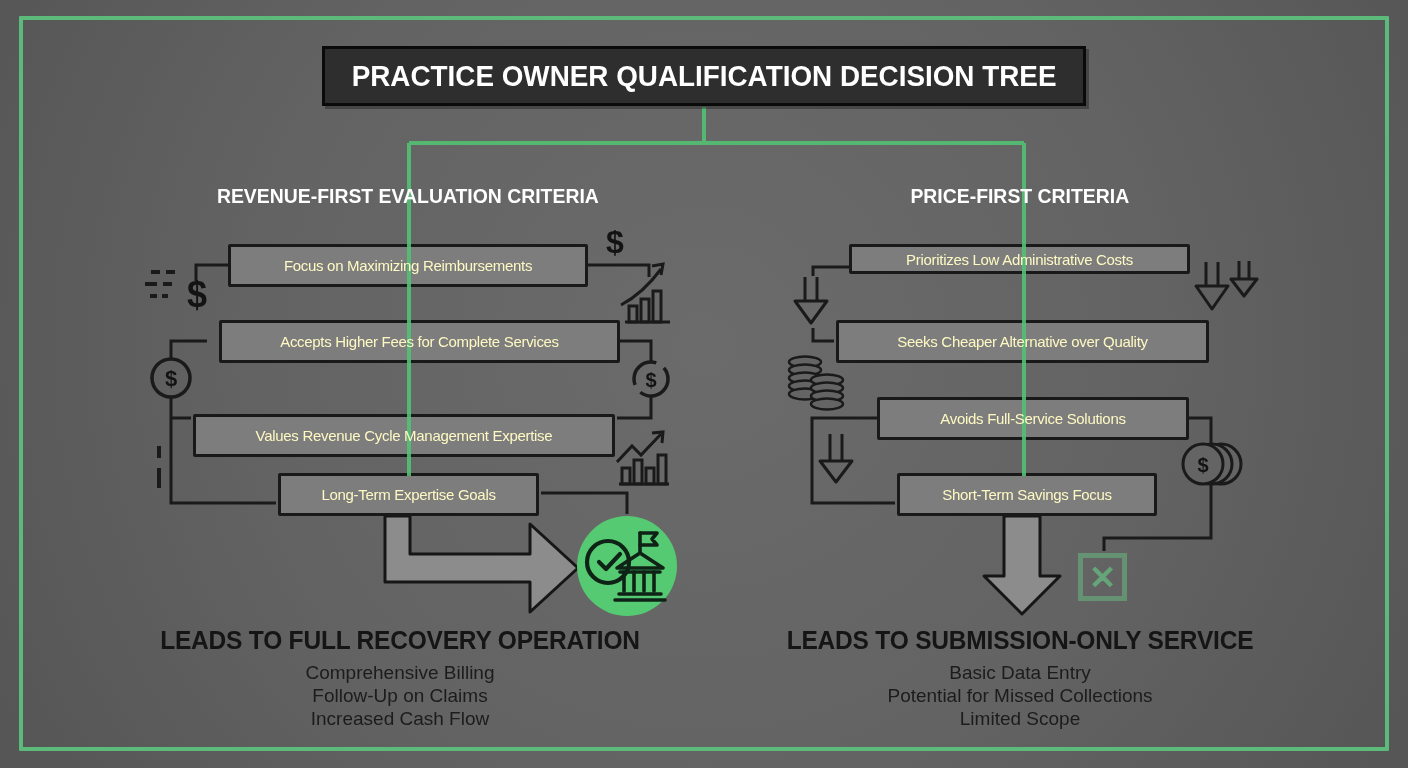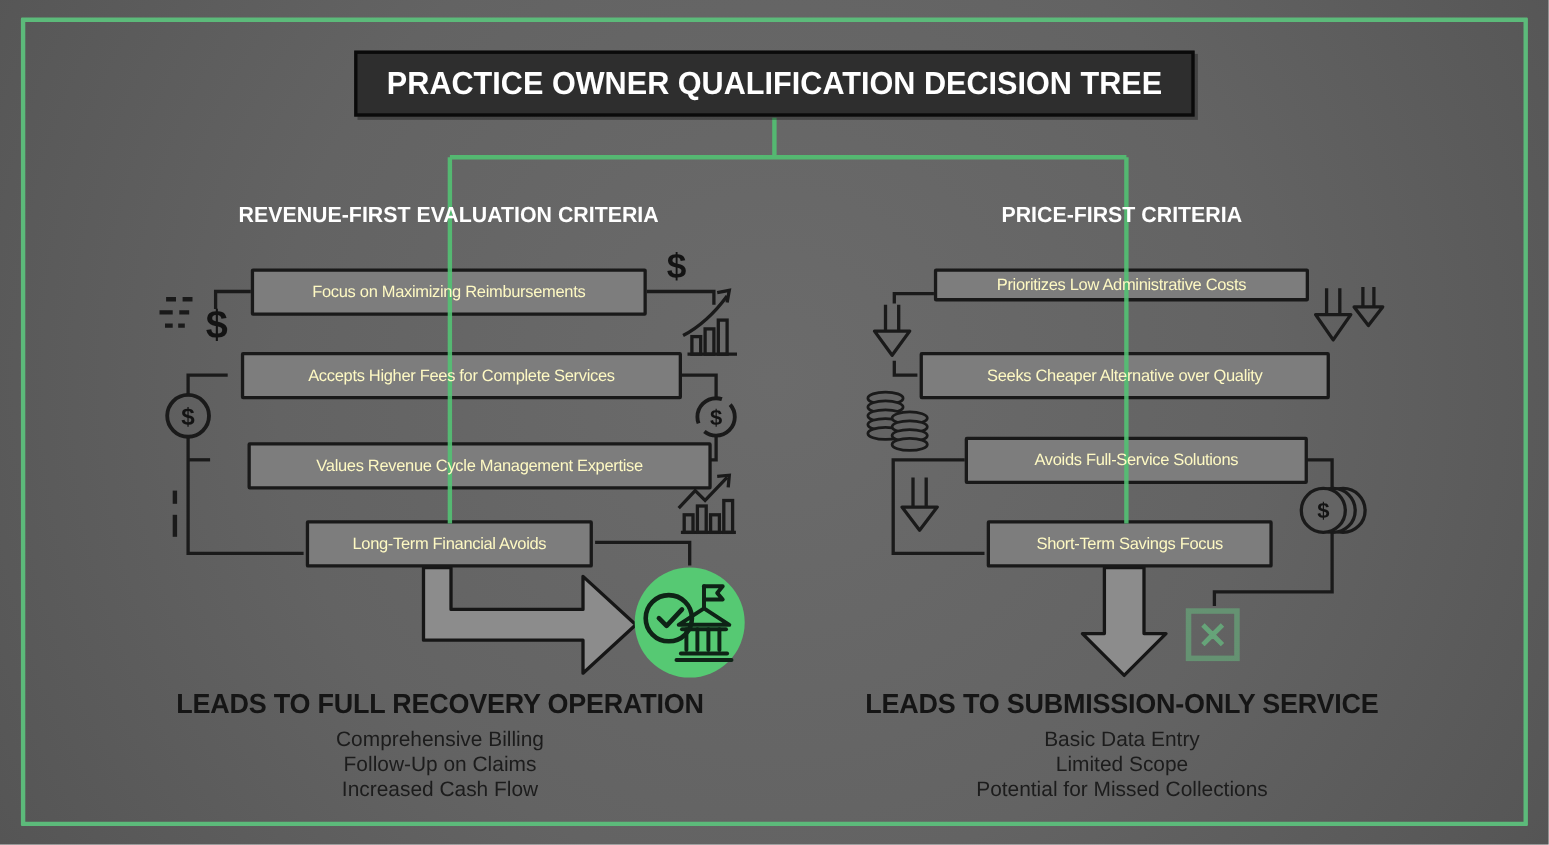--- a/index.html
+++ b/index.html
@@ -174,25 +174,25 @@
   <div class="hdr" style="left:770px;top:185px;width:500px;">
     <span>PRICE-FIRST CRITERIA</span>
   </div>
 
   <div class="cbox" style="left:228px;top:244px;width:360px;height:43px;">
     <span>Focus on Maximizing Reimbursements</span>
   </div>
   <div class="cbox" style="left:207px;top:320px;width:401px;height:43px;margin-left:12px;">
     <span>Accepts Higher Fees for Complete Services</span>
   </div>
-  <div class="cbox" style="left:193px;top:402px;width:422px;height:43px;margin-left:32px;">
+  <div class="cbox" style="left:193px;top:414px;width:422px;height:43px;">
     <span>Values Revenue Cycle Management Expertise</span>
   </div>
   <div class="cbox" style="left:278px;top:473px;width:261px;height:43px;">
-    <span>Long-Term Financial Avoids</span>
+    <span>Long-Term Expertise Goals</span>
   </div>
 
   <div class="cbox" style="left:849px;top:244px;width:341px;height:30px;">
     <span>Prioritizes Low Administrative Costs</span>
   </div>
   <div class="cbox" style="left:836px;top:320px;width:373px;height:43px;">
     <span>Seeks Cheaper Alternative over Quality</span>
   </div>
   <div class="cbox" style="left:877px;top:397px;width:312px;height:43px;">
     <span>Avoids Full-Service Solutions</span>
@@ -254,18 +254,18 @@
     <div class="od">
       <div>Comprehensive Billing</div>
       <div>Follow-Up on Claims</div>
       <div>Increased Cash Flow</div>
     </div>
   </div>
   <div class="outcome" style="left:760px;top:626px;width:520px;">
     <div class="oh">LEADS TO SUBMISSION-ONLY SERVICE</div>
     <div class="od">
       <div>Basic Data Entry</div>
+      <div>Potential for Missed Collections</div>
       <div>Limited Scope</div>
-      <div>Potential for Missed Collections</div>
     </div>
   </div>
 
 </div>
 
 </body></html>

